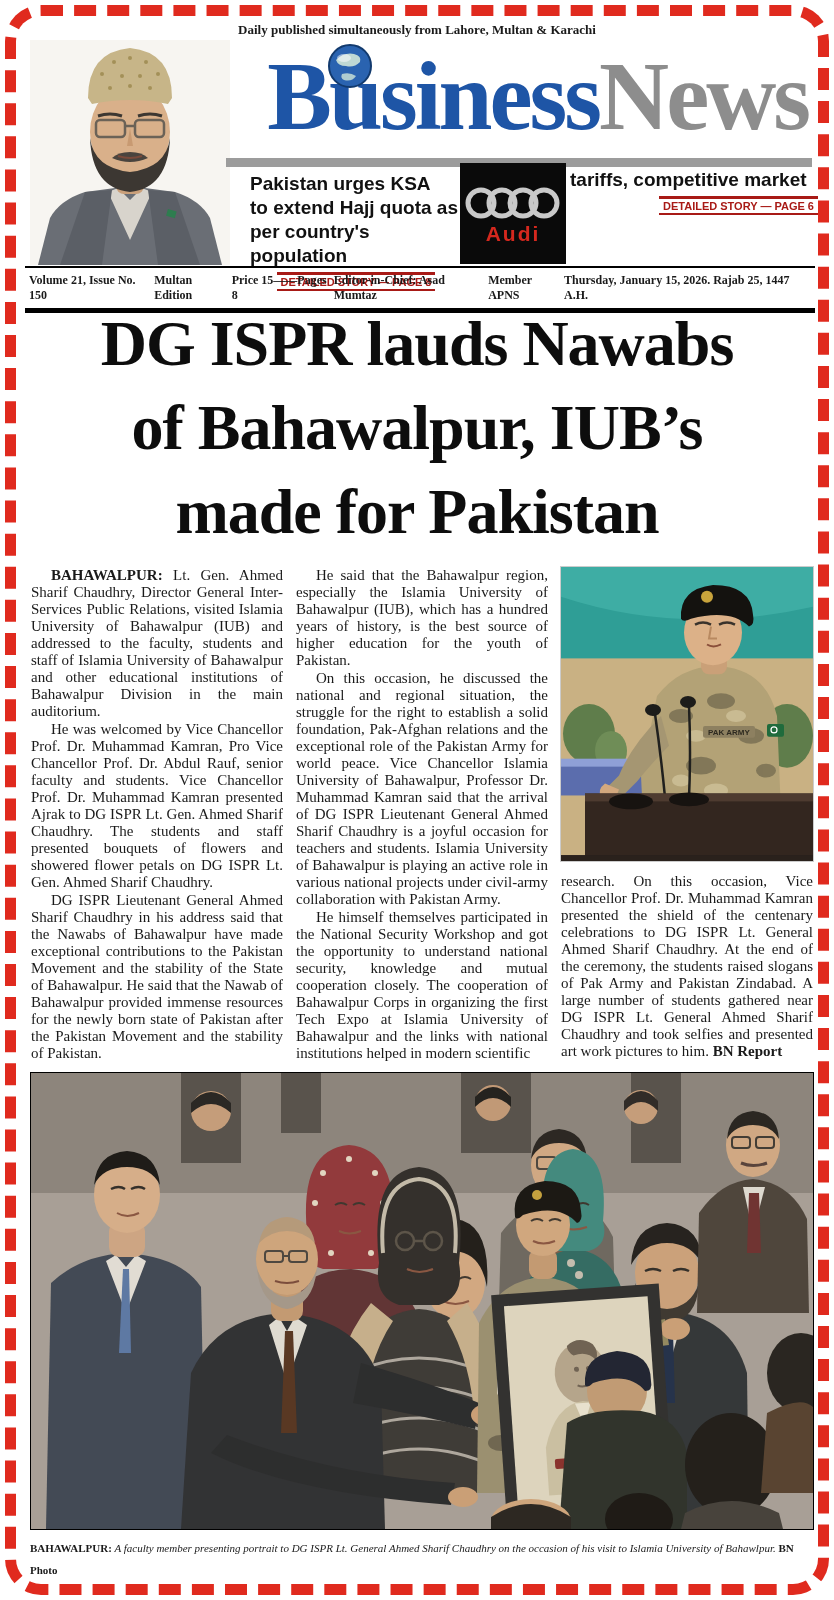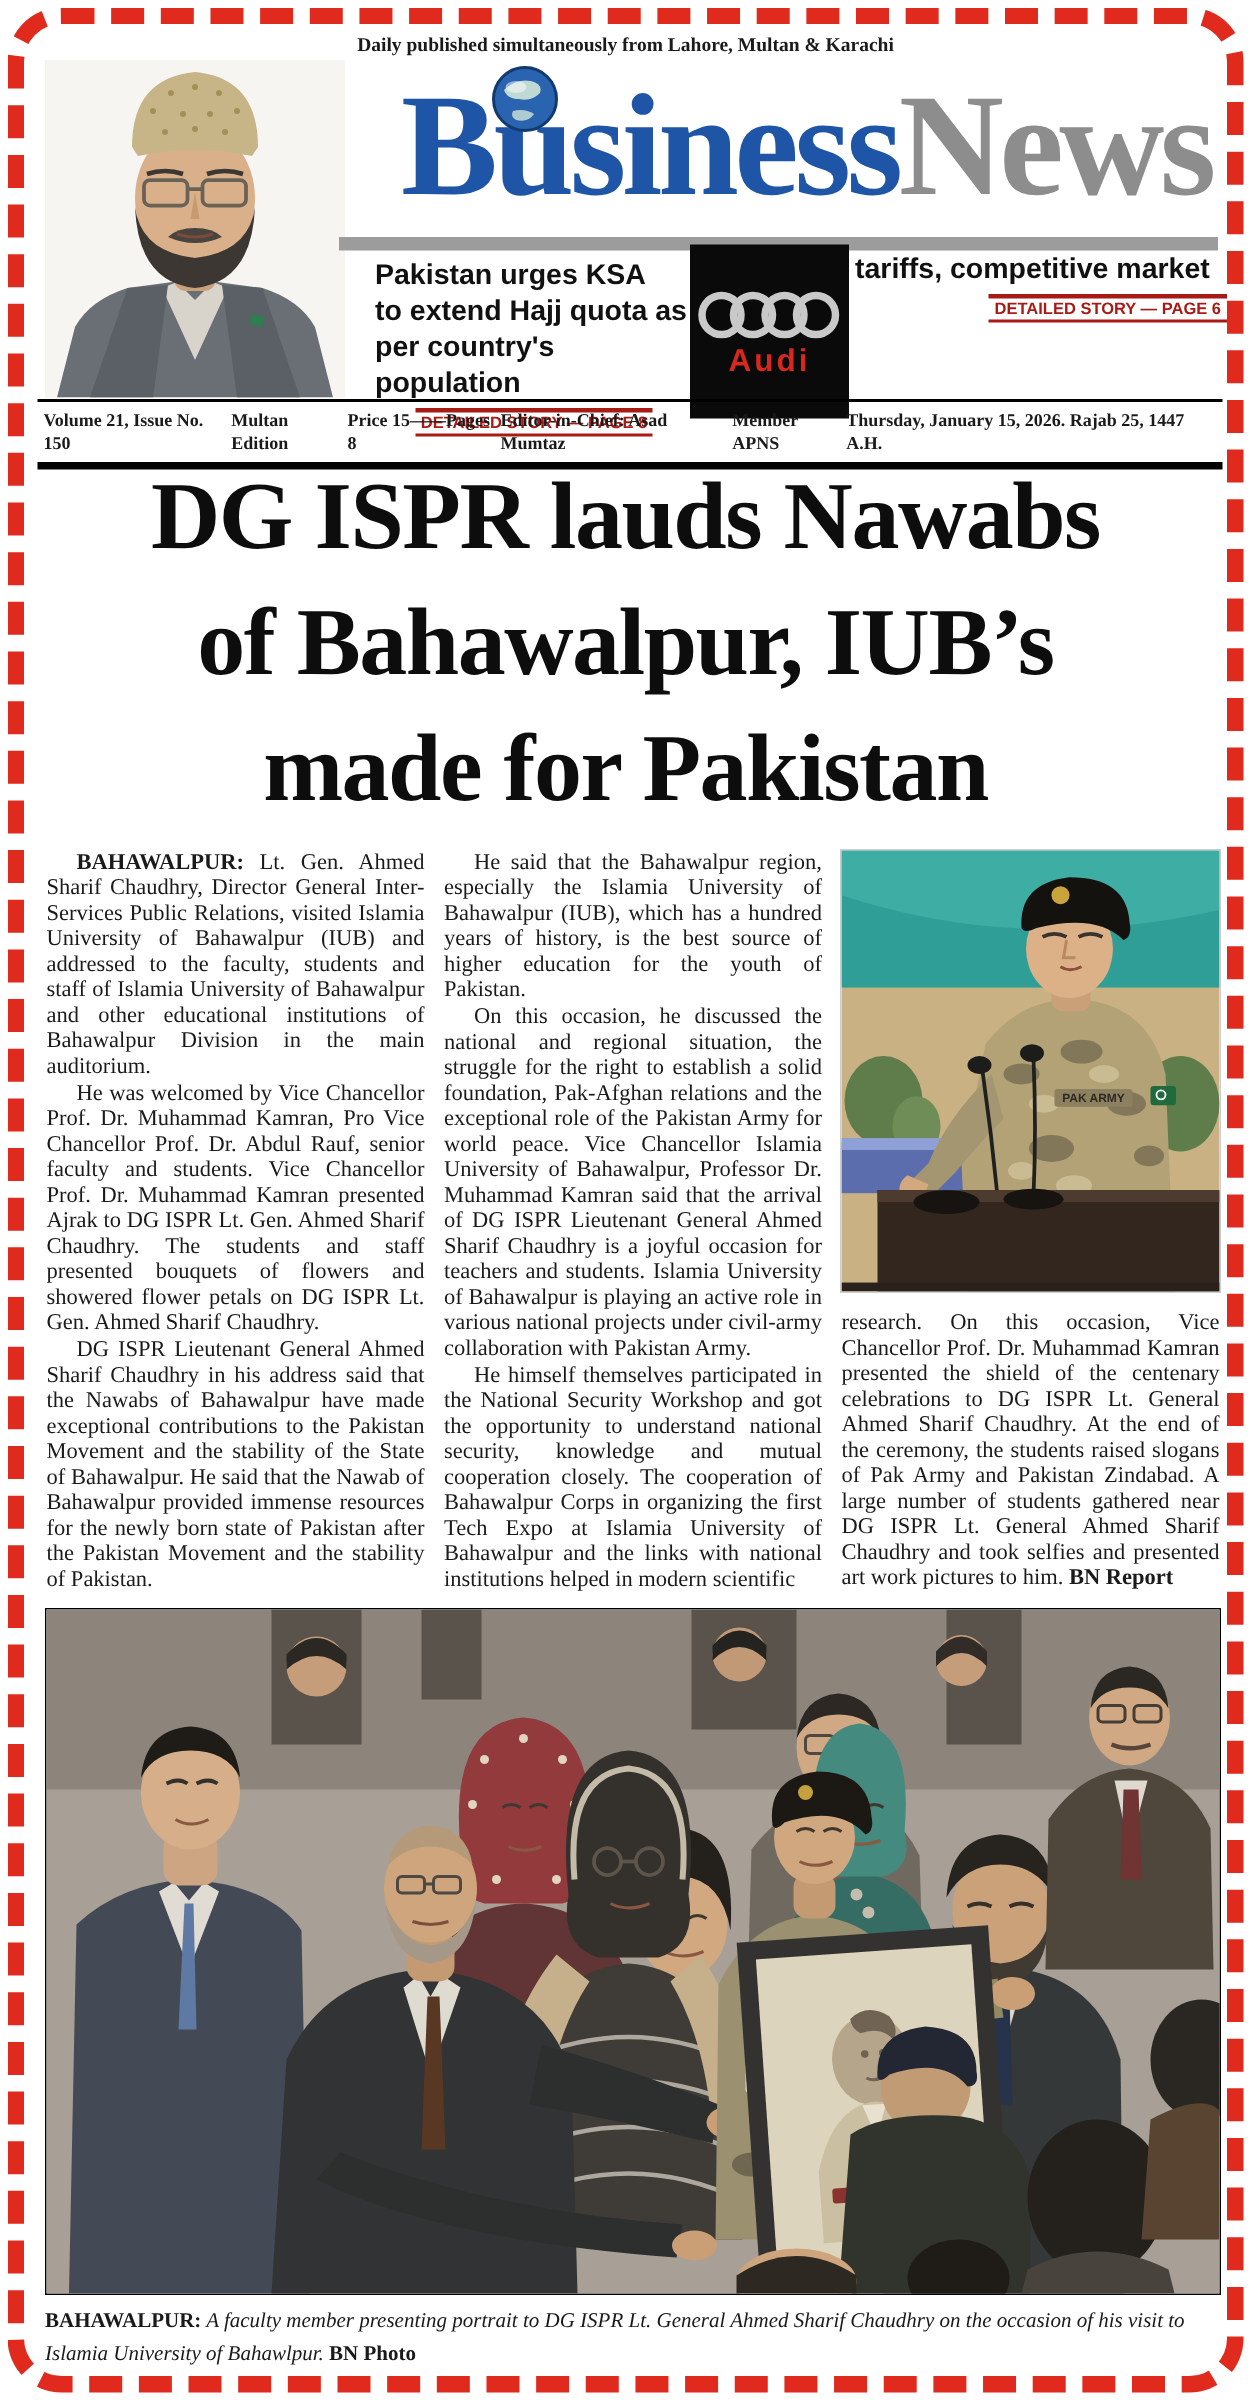--- a/index.html
+++ b/index.html
@@ -20,42 +20,42 @@
   
   .teaser{font-family:"Liberation Sans",sans-serif;font-weight:bold;color:#111;}
   .teaser-left{left:250px;top:172px;width:212px;}
   .teaser-right{left:570px;top:168px;width:248px;}
   .teaser-line{font-size:19px;line-height:24px;}
   .detail-link{display:inline-block;margin-top:4px;color:#a81a16;font-size:11px;
         font-family:Liberation Sans, sans-serif;font-weight:bold;
         border-top:3px solid #a81a16;border-bottom:2px solid #a81a16;padding:1px 4px;}
   .dl-center{text-align:center;width:100%;}
   .dl-right{text-align:right;width:100%;}
-  .audi-box{left:460px;top:163px;width:106px;height:116px;background:#0a0a0a;
+  .audi-box{left:460px;top:163px;width:106px;height:101px;background:#0a0a0a;
         display:flex;flex-direction:column;align-items:center;justify-content:center;}
   .audi-word{color:#d5281e;font-family:"Liberation Sans",sans-serif;font-weight:bold;
         font-size:21px;letter-spacing:2px;margin-top:-2px;}
   
   .infobar{left:25px;top:266px;width:790px;border-top:2px solid #000;border-bottom:5px solid #000;
         display:flex;justify-content:flex-start;align-items:center;
         font-size:12px;font-weight:bold;padding:5px 4px 5px 4px;box-sizing:border-box;}
   
   .headline{left:20px;top:302px;width:794px;text-align:center;font-weight:bold;
         font-size:64px;line-height:84px;letter-spacing:-1px;color:#0d0d0d;}
   
   .article{left:30px;top:566px;width:784px;display:flex;gap:11px;}
   .col{width:254px;font-size:15px;line-height:17px;text-align:justify;}
   .col p{margin:1px;text-indent:20px;}
   .col p.noindent{text-indent:0;}
   .lead{font-weight:bold;}
   .byline{font-weight:bold;}
   .inset-photo{width:254px;height:296px;margin-bottom:6px;border:1px solid #cccccc;box-sizing:border-box;}
   
   .bigphoto{left:30px;top:1072px;width:782px;height:456px;border:1px solid #000;box-sizing:content-box;}
-  .caption{left:30px;top:1537px;width:784px;font-size:14px;line-height:22px;}
+  .caption{left:30px;top:1537px;width:784px;font-size:11px;line-height:22px;}
   .cap-loc{font-weight:bold;}
   .cap-body{font-style:italic;}
   .cap-credit{font-weight:bold;}
 </style>
 </head>
 <body>
 
 <div class="page">
   <div class="border-frame"></div>
 

